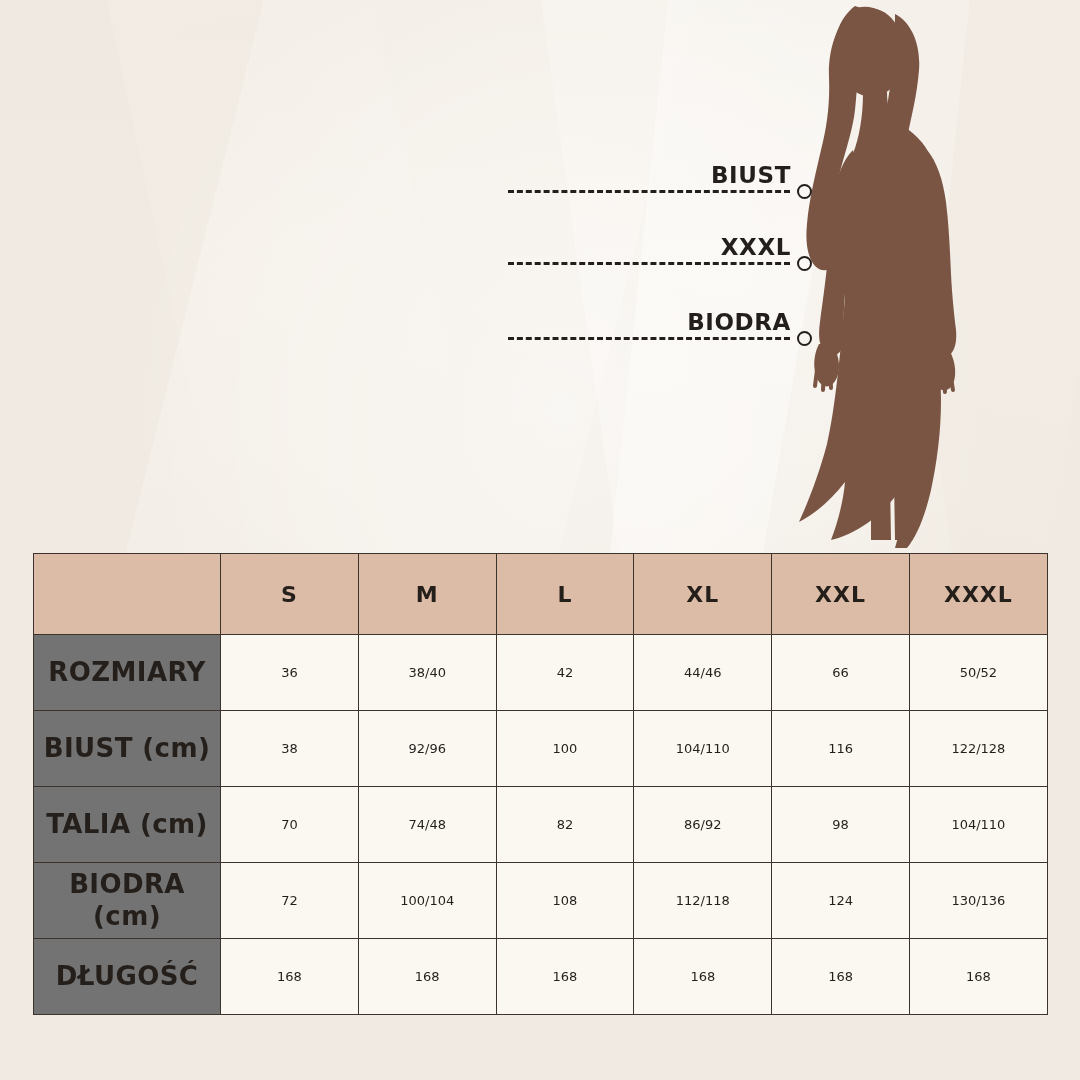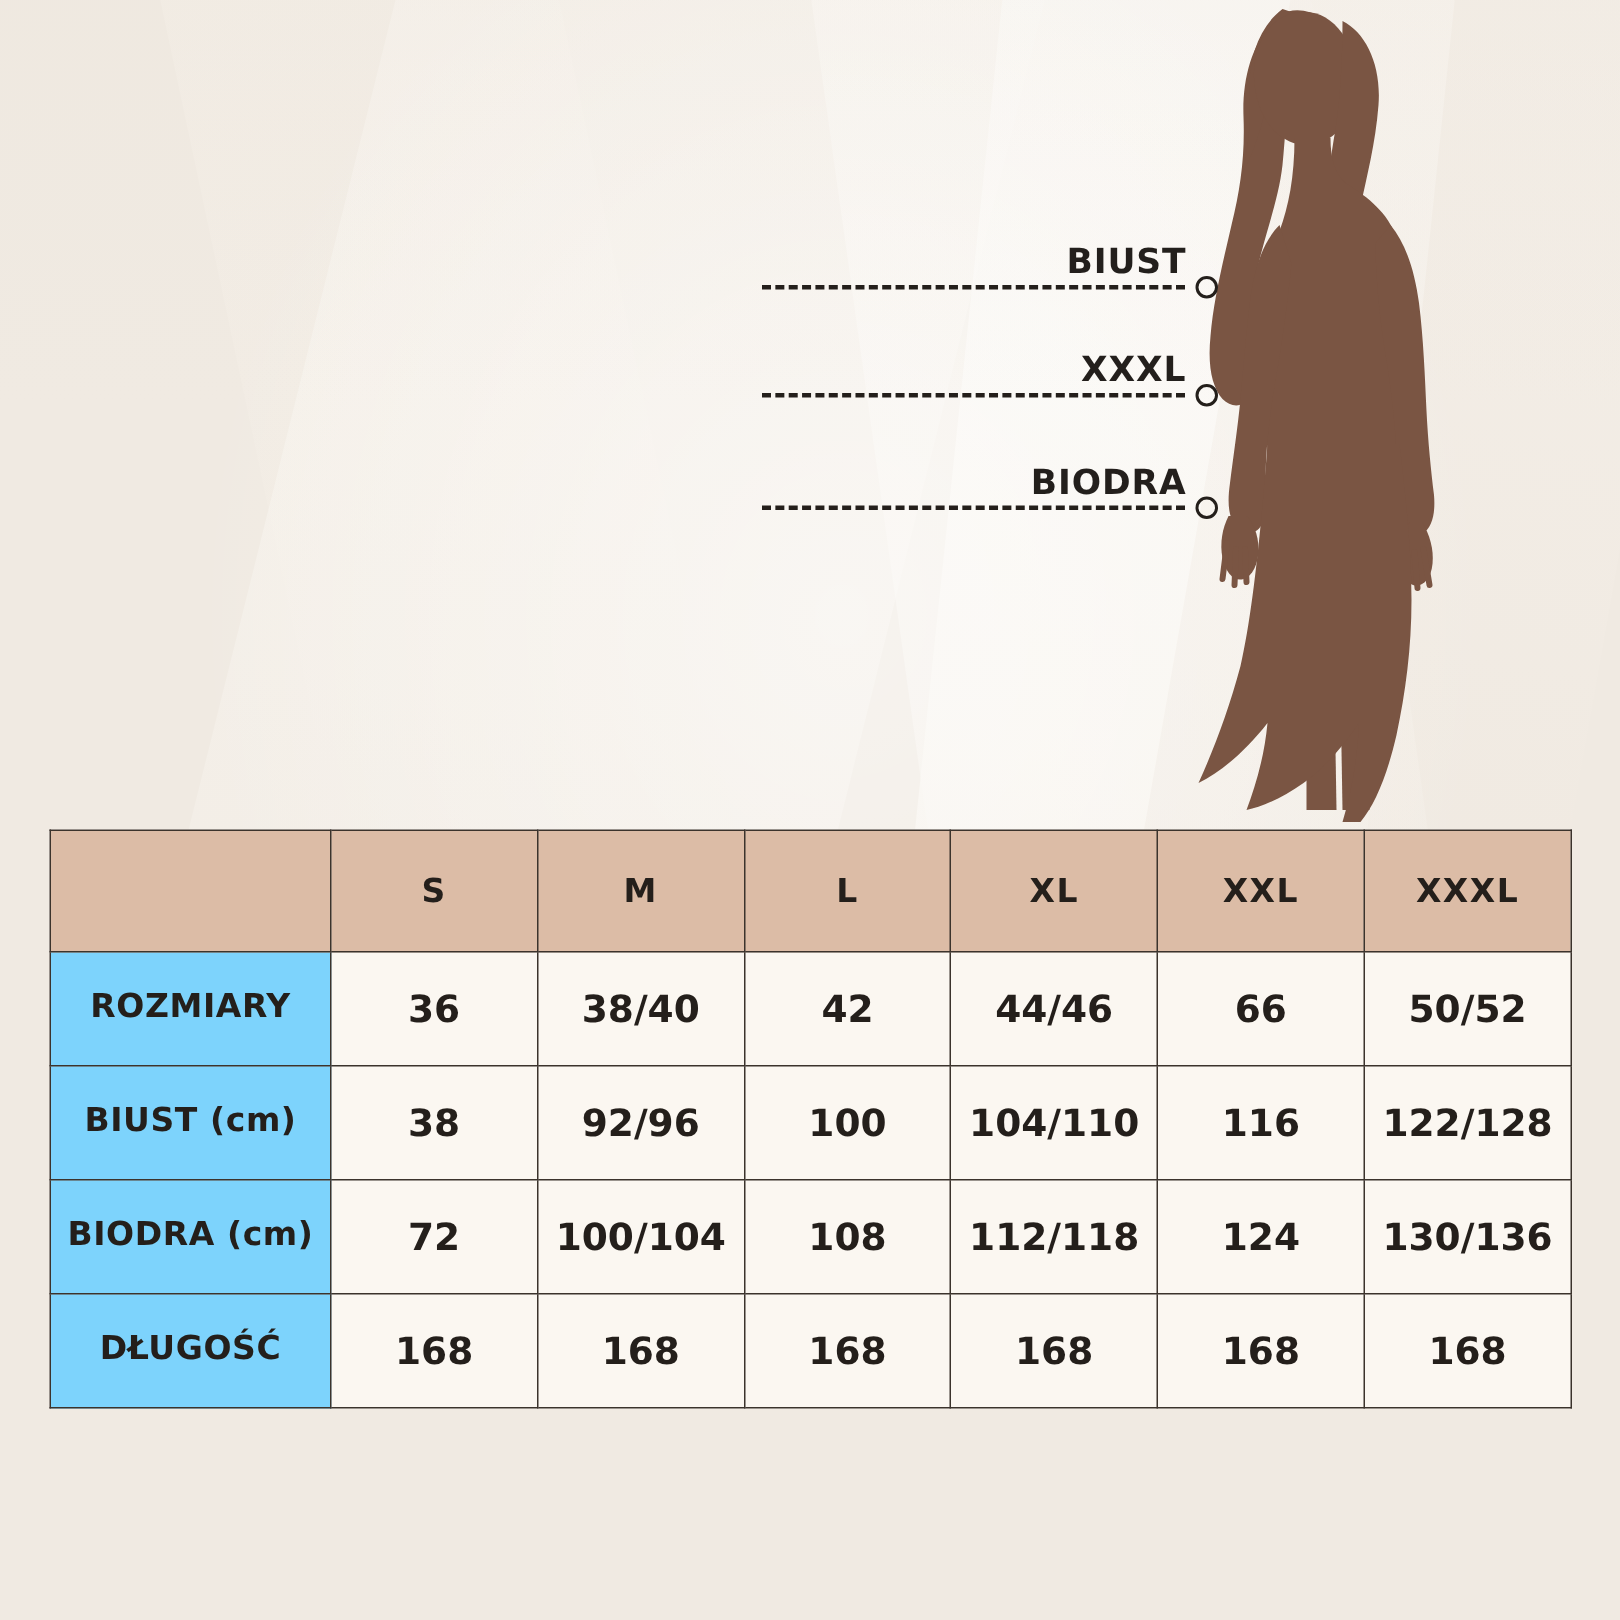--- a/index.html
+++ b/index.html
@@ -147,31 +147,31 @@
     background: #dcbca6;
     height: 78px;
     font-size: 22px;
     font-weight: bold;
     letter-spacing: 1px;
   }
   table.size-table thead th.corner {
     background: #dcbca6;
   }
   table.size-table tbody th {
-    background: #7dd3fc;
-    font-size: 22px;
+    background: #737373;
+    font-size: 26px;
     font-weight: bold;
     letter-spacing: .4px;
     line-height: 1.22;
     padding: 0 6px;
   }
   table.size-table tbody td {
     background: #fbf7f1;
-    font-size: 25px;
-    font-weight: bold;
+    font-size: 13px;
+    font-weight: normal;
   }
   table.size-table tbody tr {
     height: 76px;
   }
   col.c-label { width: 187px; }
   col.c-size  { width: 137.8px; }
 </style>
 </head>
 <body>
 
@@ -293,20 +293,29 @@
         <tr>
           <th>BIUST (cm)</th>
           <td>38</td>
           <td>92/96</td>
           <td>100</td>
           <td>104/110</td>
           <td>116</td>
           <td>122/128</td>
         </tr>
         <tr>
+          <th>TALIA (cm)</th>
+          <td>70</td>
+          <td>74/48</td>
+          <td>82</td>
+          <td>86/92</td>
+          <td>98</td>
+          <td>104/110</td>
+        </tr>
+        <tr>
           <th>BIODRA (cm)</th>
           <td>72</td>
           <td>100/104</td>
           <td>108</td>
           <td>112/118</td>
           <td>124</td>
           <td>130/136</td>
         </tr>
         <tr>
           <th>DŁUGOŚĆ</th>

